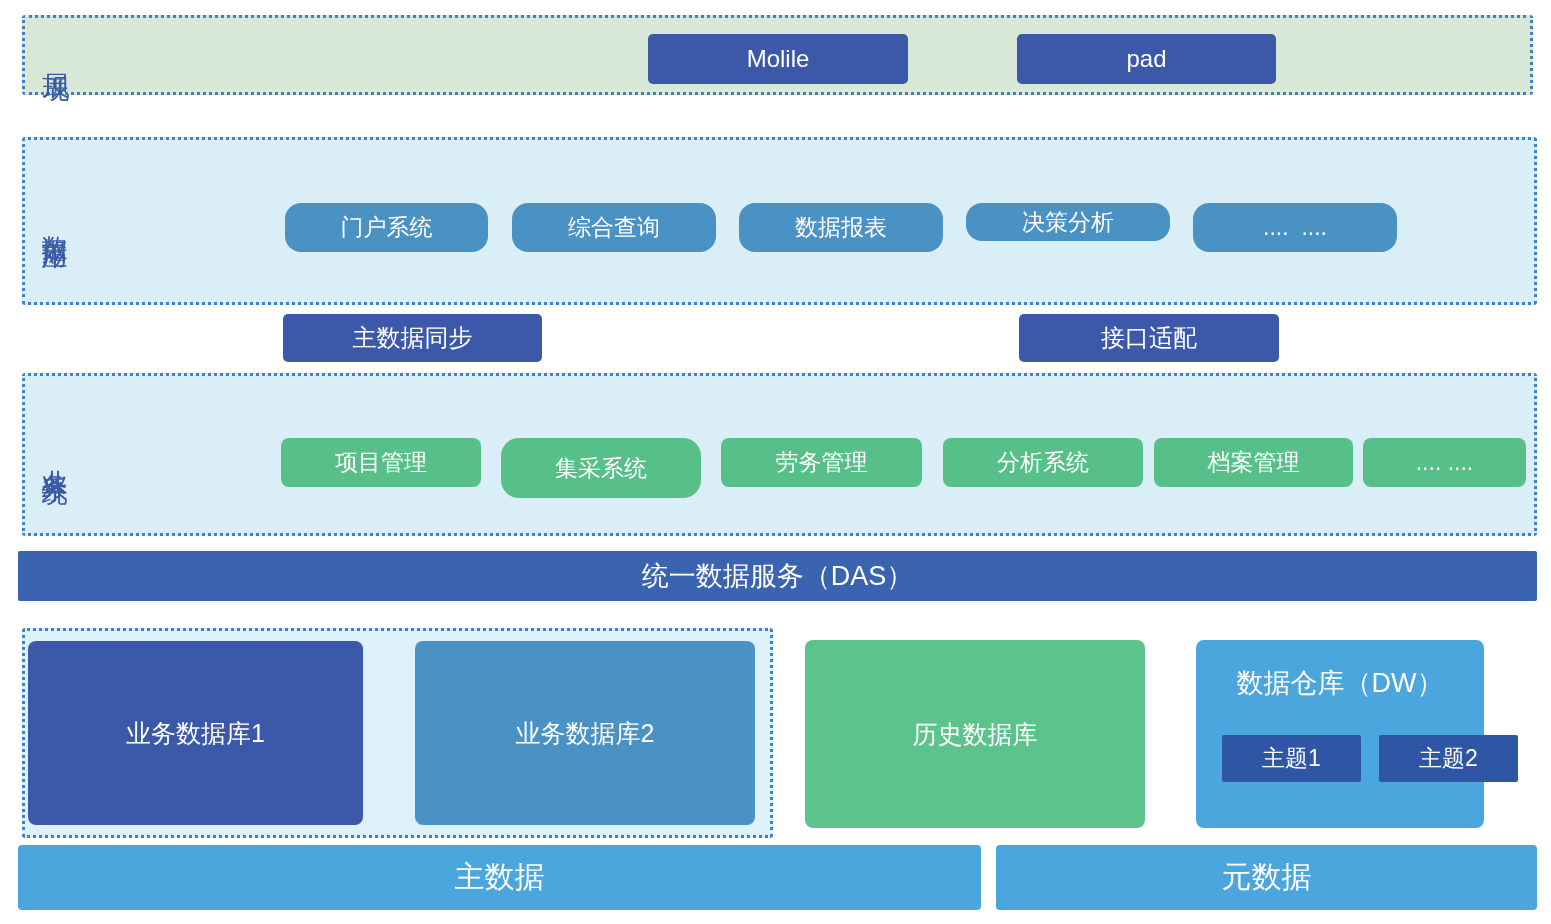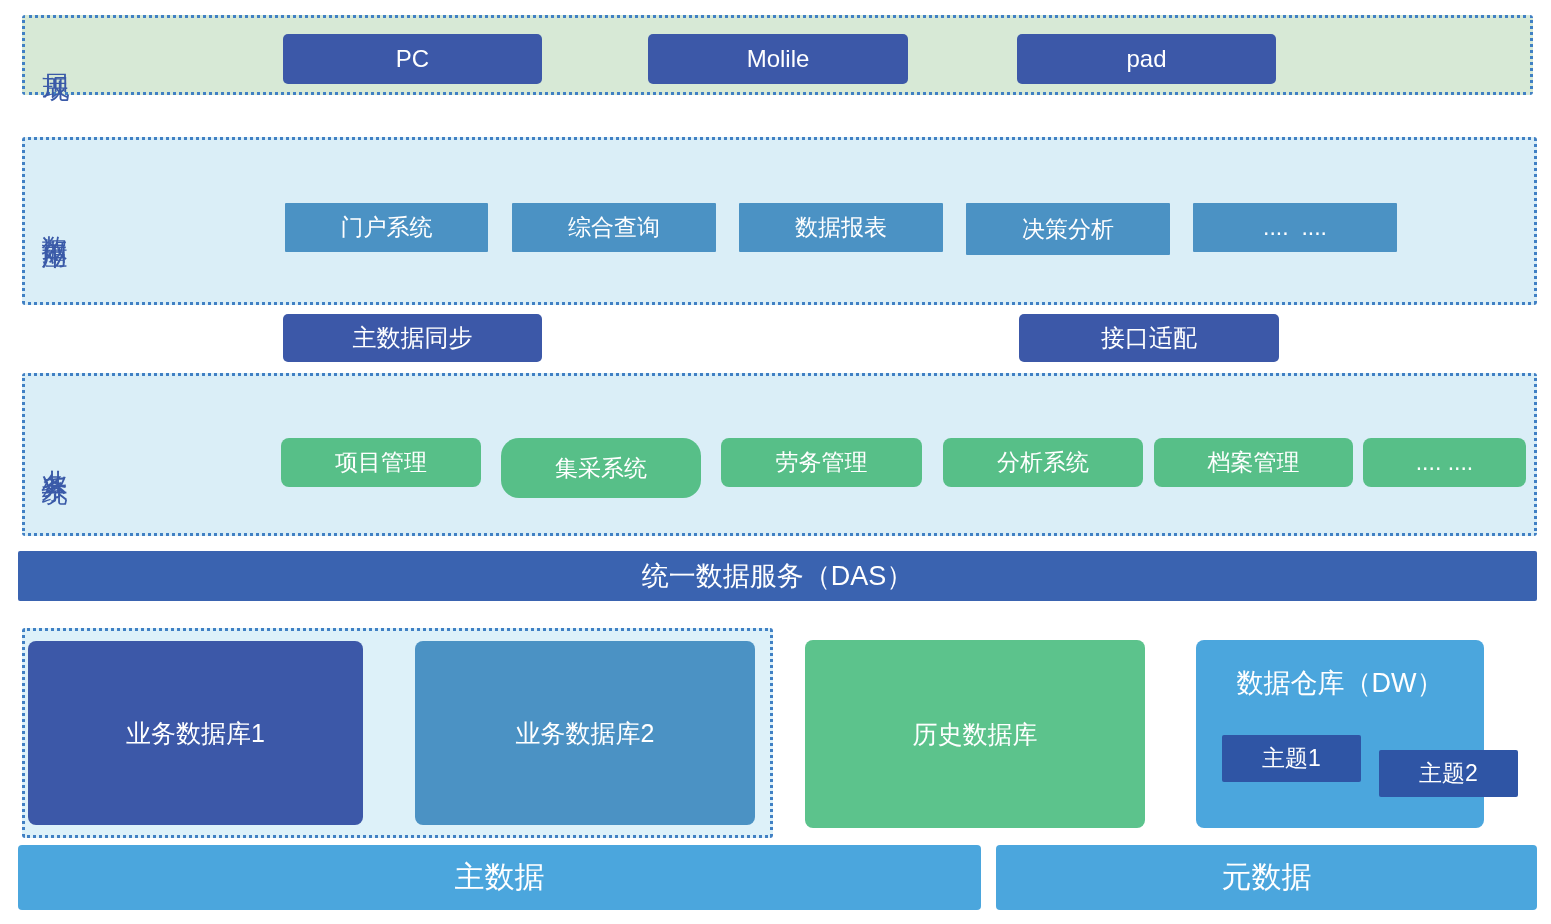--- a/index.html
+++ b/index.html
@@ -18,21 +18,21 @@
   .v-label {
     position:absolute; left:17px; top:50%; transform:translateY(-50%);
     writing-mode:vertical-rl; text-orientation:upright;
     color:#3a5aa8; font-size:26px; letter-spacing:3px; line-height:1;
   }
   .btn {
     position:absolute; display:flex; align-items:center; justify-content:center;
     color:#ffffff; text-align:center; box-sizing:border-box; white-space:pre;
   }
   .btn-dark  { background:#3c58a8; border-radius:5px; font-size:24px; }
-  .btn-mid   { background:#4b92c4; border-radius:1px; font-size:23px; }
+  .btn-mid   { background:#4b92c4; border-radius:16px; font-size:23px; }
   .btn-green { background:#57bf88; border-radius:8px; font-size:23px; }
   .bigbox {
     position:absolute; display:flex; align-items:center; justify-content:center;
     color:#ffffff; font-size:25px; border-radius:8px; box-sizing:border-box;
   }
   .das-bar {
     position:absolute; left:18px; top:551px; width:1519px; height:50px;
     background:#3a63b0; color:#ffffff; font-size:27px;
     display:flex; align-items:center; justify-content:center; border-radius:2px;
   }
@@ -51,31 +51,30 @@
     display:flex; align-items:center; justify-content:center;
   }
 </style>
 </head>
 <body>
 
 <div class="canvas">
 
   <div class="section sec-green" style="left:22px; top:15px; width:1511px; height:80px;">
     <div class="v-label" style="font-size:27px;">展现</div>
-    <div class="btn btn-dark" style="left:258px; top:16px; width:259px; height:50px;">PC</div>
     <div class="btn btn-dark" style="left:623px; top:16px; width:260px; height:50px;">Molile</div>
     <div class="btn btn-dark" style="left:992px; top:16px; width:259px; height:50px;">pad</div>
   </div>
 
   <div class="section sec-blue" style="left:22px; top:137px; width:1515px; height:168px;">
     <div class="v-label">数据应用</div>
     <div class="btn btn-mid" style="left:260px; top:63px; width:203px; height:49px;">门户系统</div>
     <div class="btn btn-mid" style="left:487px; top:63px; width:204px; height:49px;">综合查询</div>
     <div class="btn btn-mid" style="left:714px; top:63px; width:204px; height:49px;">数据报表</div>
-    <div class="btn btn-mid" style="left:941px; top:63px; width:204px; height:52px;">决策分析</div>
+    <div class="btn btn-mid" style="left:941px; top:63px; width:204px; height:38px;">决策分析</div>
     <div class="btn btn-mid" style="left:1168px; top:63px; width:204px; height:49px;">....  ....</div>
   </div>
 
   <div class="btn btn-dark" style="left:283px; top:314px; width:259px; height:48px;">主数据同步</div>
   <div class="btn btn-dark" style="left:1019px; top:314px; width:260px; height:48px;">接口适配</div>
 
   <div class="section sec-blue" style="left:22px; top:373px; width:1515px; height:163px;">
     <div class="v-label">业务系统</div>
     <div class="btn btn-green" style="left:256px; top:62px; width:200px; height:49px;">项目管理</div>
     <div class="btn btn-green" style="left:476px; top:62px; width:200px; height:60px;border-radius:18px;">集采系统</div>
@@ -90,19 +89,19 @@
   <div class="section sec-dbgroup" style="left:22px; top:628px; width:751px; height:210px;">
     <div class="bigbox" style="left:3px; top:10px; width:335px; height:184px; background:#3c58a8;">业务数据库1</div>
     <div class="bigbox" style="left:390px; top:10px; width:340px; height:184px; background:#4b92c4;">业务数据库2</div>
   </div>
 
   <div class="bigbox" style="left:805px; top:640px; width:340px; height:188px; background:#5cc38c;">历史数据库</div>
 
   <div class="bigbox" style="left:1196px; top:640px; width:288px; height:188px; background:#4ba6dd;">
     <div class="warehouse-title">数据仓库（DW）</div>
     <div class="topic-btn" style="left:26px;">主题1</div>
-    <div class="topic-btn" style="left:183px;margin-top:15px;">主题2</div>
+    <div class="topic-btn" style="left:183px;">主题2</div>
   </div>
 
   <div class="bottom-bar" style="left:18px; width:963px;">主数据</div>
   <div class="bottom-bar" style="left:996px; width:541px;">元数据</div>
 
 </div>
 
 </body></html>

